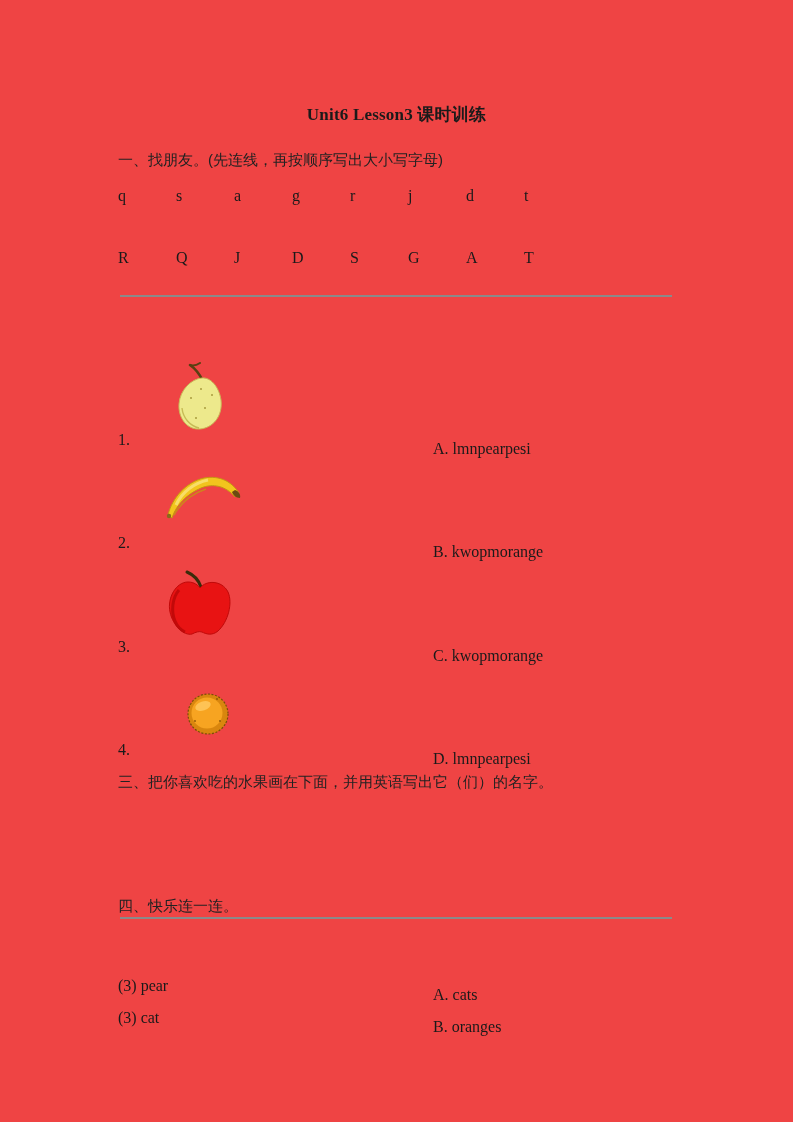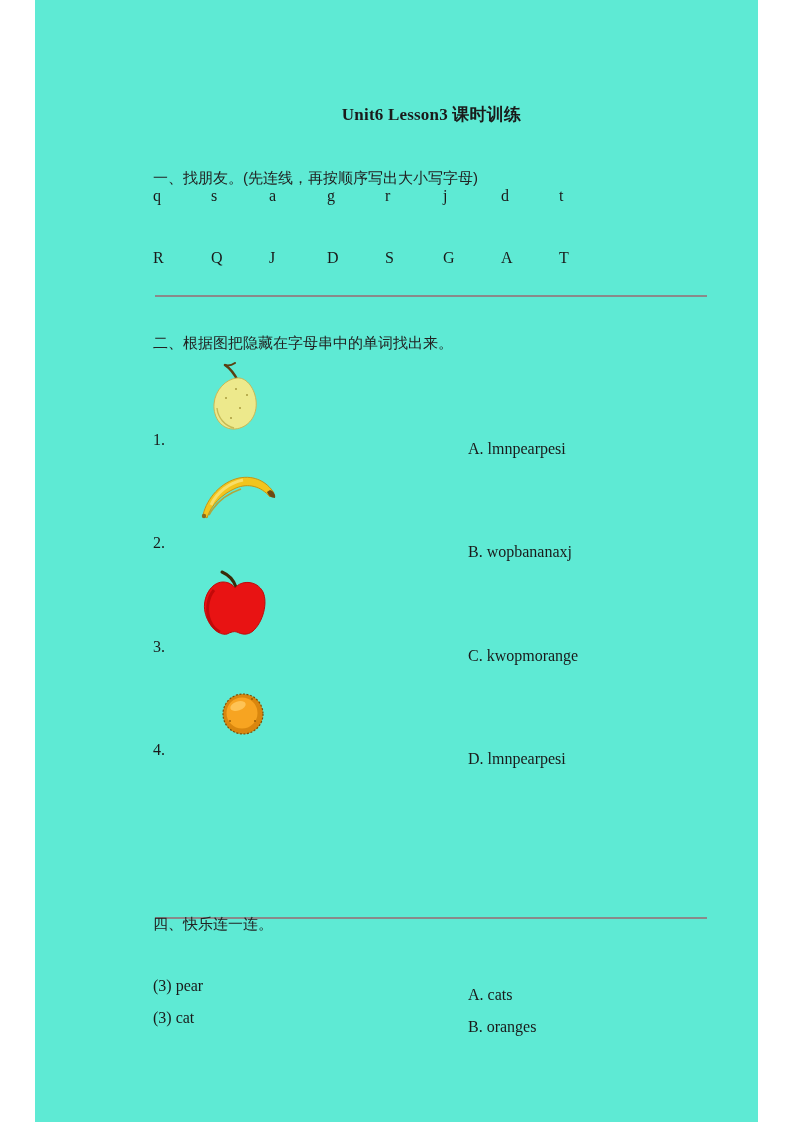--- a/index.html
+++ b/index.html
@@ -2,45 +2,44 @@
 <html><head>
 <meta charset="utf-8">
 <style>
   html, body {
     margin: 0;
     padding: 0;
     background: #ffffff;
   }
   .page {
     position: relative;
-    width: 723px;
+    width: 793px;
     height: 1122px;
     margin: 0 auto;
-    background: #5eead4;
+    background: #ef4444;
     overflow: hidden;
     color: #1a1a1a;
   }
   .abs { position: absolute; }
   .doc-title {
     left: 0;
     top: 103px;
     width: 793px;
     text-align: center;
     font-family: "Liberation Serif", serif;
     font-size: 17px;
     font-weight: bold;
     letter-spacing: 0.2px;
   }
   .cn-head {
     left: 118px;
     font-family: "Liberation Sans", sans-serif;
     font-size: 15px;
     color: #222222;
     white-space: nowrap;
-    margin-top: 18px;
   }
   .letters-row {
     left: 118px;
     display: flex;
     font-family: "Liberation Serif", serif;
     font-size: 16px;
   }
   .letters-row span {
     display: inline-block;
     width: 58px;
@@ -93,21 +92,20 @@
     <span>J</span>
     <span>D</span>
     <span>S</span>
     <span>G</span>
     <span>A</span>
     <span>T</span>
   </div>
 
   <div class="abs divider" style="top:295px;"></div>
 
-  <div class="abs cn-head" style="top:316px;">二、根据图把隐藏在字母串中的单词找出来。</div>
 
   <svg class="abs fruit" style="left:170px; top:362px;" width="62" height="70" viewBox="0 0 62 70">
     <path d="M33 19 C 30 13, 26 7, 20 3" fill="none" stroke-width="2.6" stroke-linecap="round" stroke="#5a4012"></path>
     <path d="M20 3 C 23 4, 27 3, 30 1" fill="none" stroke="#5a4012" stroke-width="2" stroke-linecap="round"></path>
     <path d="M32 16 C 40 15, 49 24, 51 38 C 53 54, 43 66, 30 67 C 17 68, 8 56, 9 42 C 10 28, 21 17, 32 16 Z" stroke="#c9b856" stroke-width="1" fill="#ede98c"></path>
     <circle cx="21" cy="36" r="1" fill="#a89b3e"></circle>
     <circle cx="35" cy="46" r="1" fill="#a89b3e"></circle>
     <circle cx="26" cy="56" r="1" fill="#a89b3e"></circle>
     <circle cx="42" cy="33" r="1" fill="#a89b3e"></circle>
     <circle cx="31" cy="27" r="1" fill="#a89b3e"></circle>
@@ -122,21 +120,21 @@
   <svg class="abs fruit" style="left:164px; top:473px;" width="80" height="48" viewBox="0 0 80 48">
     <path d="M4 42 C 8 25, 22 9, 40 5 C 56 2, 68 9, 75 20 L 71 24 C 62 13, 49 10, 37 15 C 23 21, 12 32, 8 45 Z" stroke="#c59514" stroke-width="1" fill="#f2c51d"></path>
     <path d="M12 32 C 18 19, 30 10, 44 7" fill="none" stroke="#f9e276" stroke-width="3" opacity="0.85"></path>
     <path d="M10 42 C 16 31, 27 21, 42 16" fill="none" stroke="#c59514" stroke-width="1.6" opacity="0.8"></path>
     <path d="M71 17 C 74 18, 77 21, 76 25 C 72 25, 69 22, 68 19 Z" fill="#6b4a12"></path>
     <circle cx="5" cy="43" r="2.2" fill="#8a6a1c"></circle>
   </svg>
 
   <div class="abs ex-row" style="top:534px;">
     <span class="ex-num">2.</span>
-    <span class="ex-opt">B. wopbananaxj</span>
+    <span class="ex-opt">B. kwopmorange</span>
   </div>
 
   <svg class="abs fruit" style="left:166px; top:570px;" width="68" height="70" viewBox="0 0 68 70">
     <path d="M35 17 C 33 11, 28 5, 21 2" fill="none" stroke-width="3" stroke-linecap="round" stroke="#3a2c0a"></path>
     <path d="M34 18 C 40 10, 56 10, 62 22 C 67 33, 62 52, 52 61 C 46 66, 40 64, 36 62 C 33 61, 30 62, 26 64 C 18 66, 7 56, 4 42 C 1 28, 10 12, 22 12 C 28 12, 32 15, 34 18 Z" stroke="#c00909" stroke-width="1" fill="#e81313"></path>
     <path d="M13 20 C 6 28, 5 42, 9 51 C 11 56, 15 60, 19 62" fill="none" stroke="#b50707" stroke-width="3" opacity="0.75"></path>
   </svg>
 
   <div class="abs ex-row" style="top:638px;">
     <span class="ex-num">3.</span>
@@ -150,20 +148,21 @@
     <circle cx="31" cy="9" r="0.9" fill="#8a5606"></circle>
     <circle cx="9" cy="31" r="0.9" fill="#8a5606"></circle>
     <circle cx="34" cy="31" r="0.9" fill="#8a5606"></circle>
   </svg>
 
   <div class="abs ex-row" style="top:741px;">
     <span class="ex-num">4.</span>
     <span class="ex-opt">D. lmnpearpesi</span>
   </div>
 
+  <div class="abs cn-head" style="top:773px;">三、把你喜欢吃的水果画在下面，并用英语写出它（们）的名字。</div>
 
   <div class="abs divider" style="top:917px;"></div>
 
   <div class="abs cn-head" style="top:897px;">四、快乐连一连。</div>
 
   <div class="abs match-row" style="top:977px;">
     <span class="ex-num">(3) pear</span>
     <span class="ex-opt">A. cats</span>
   </div>
 

